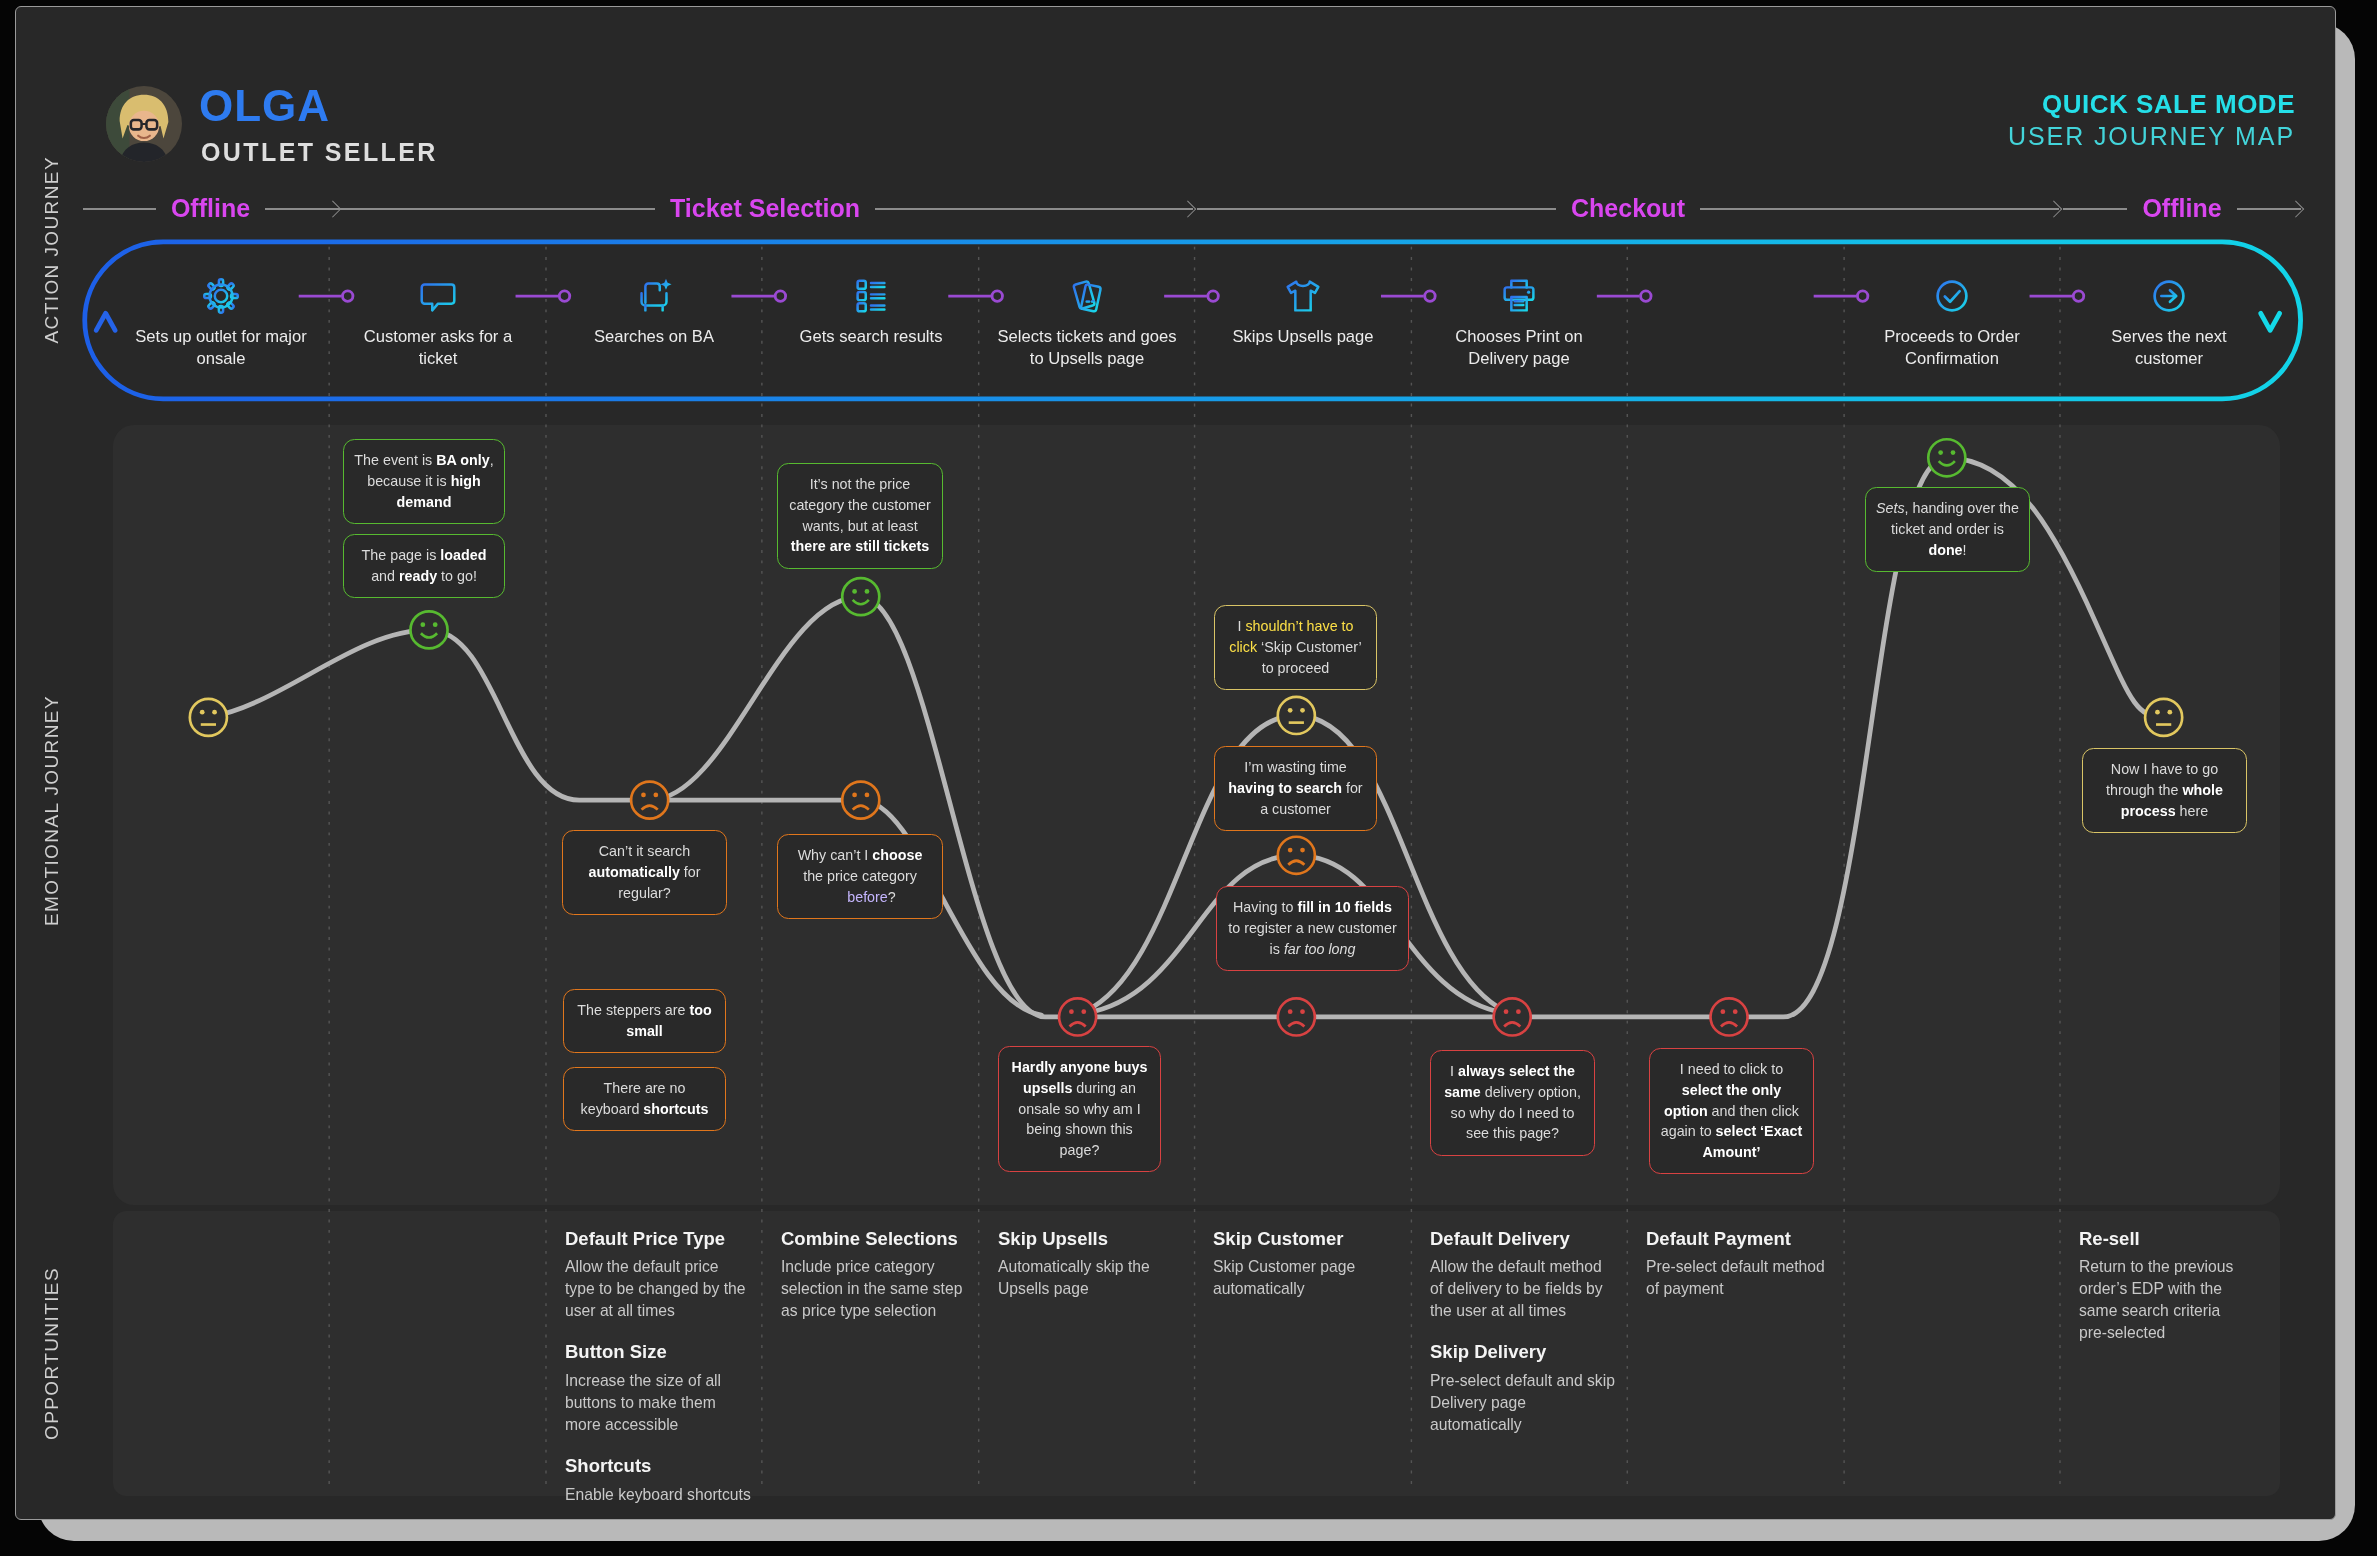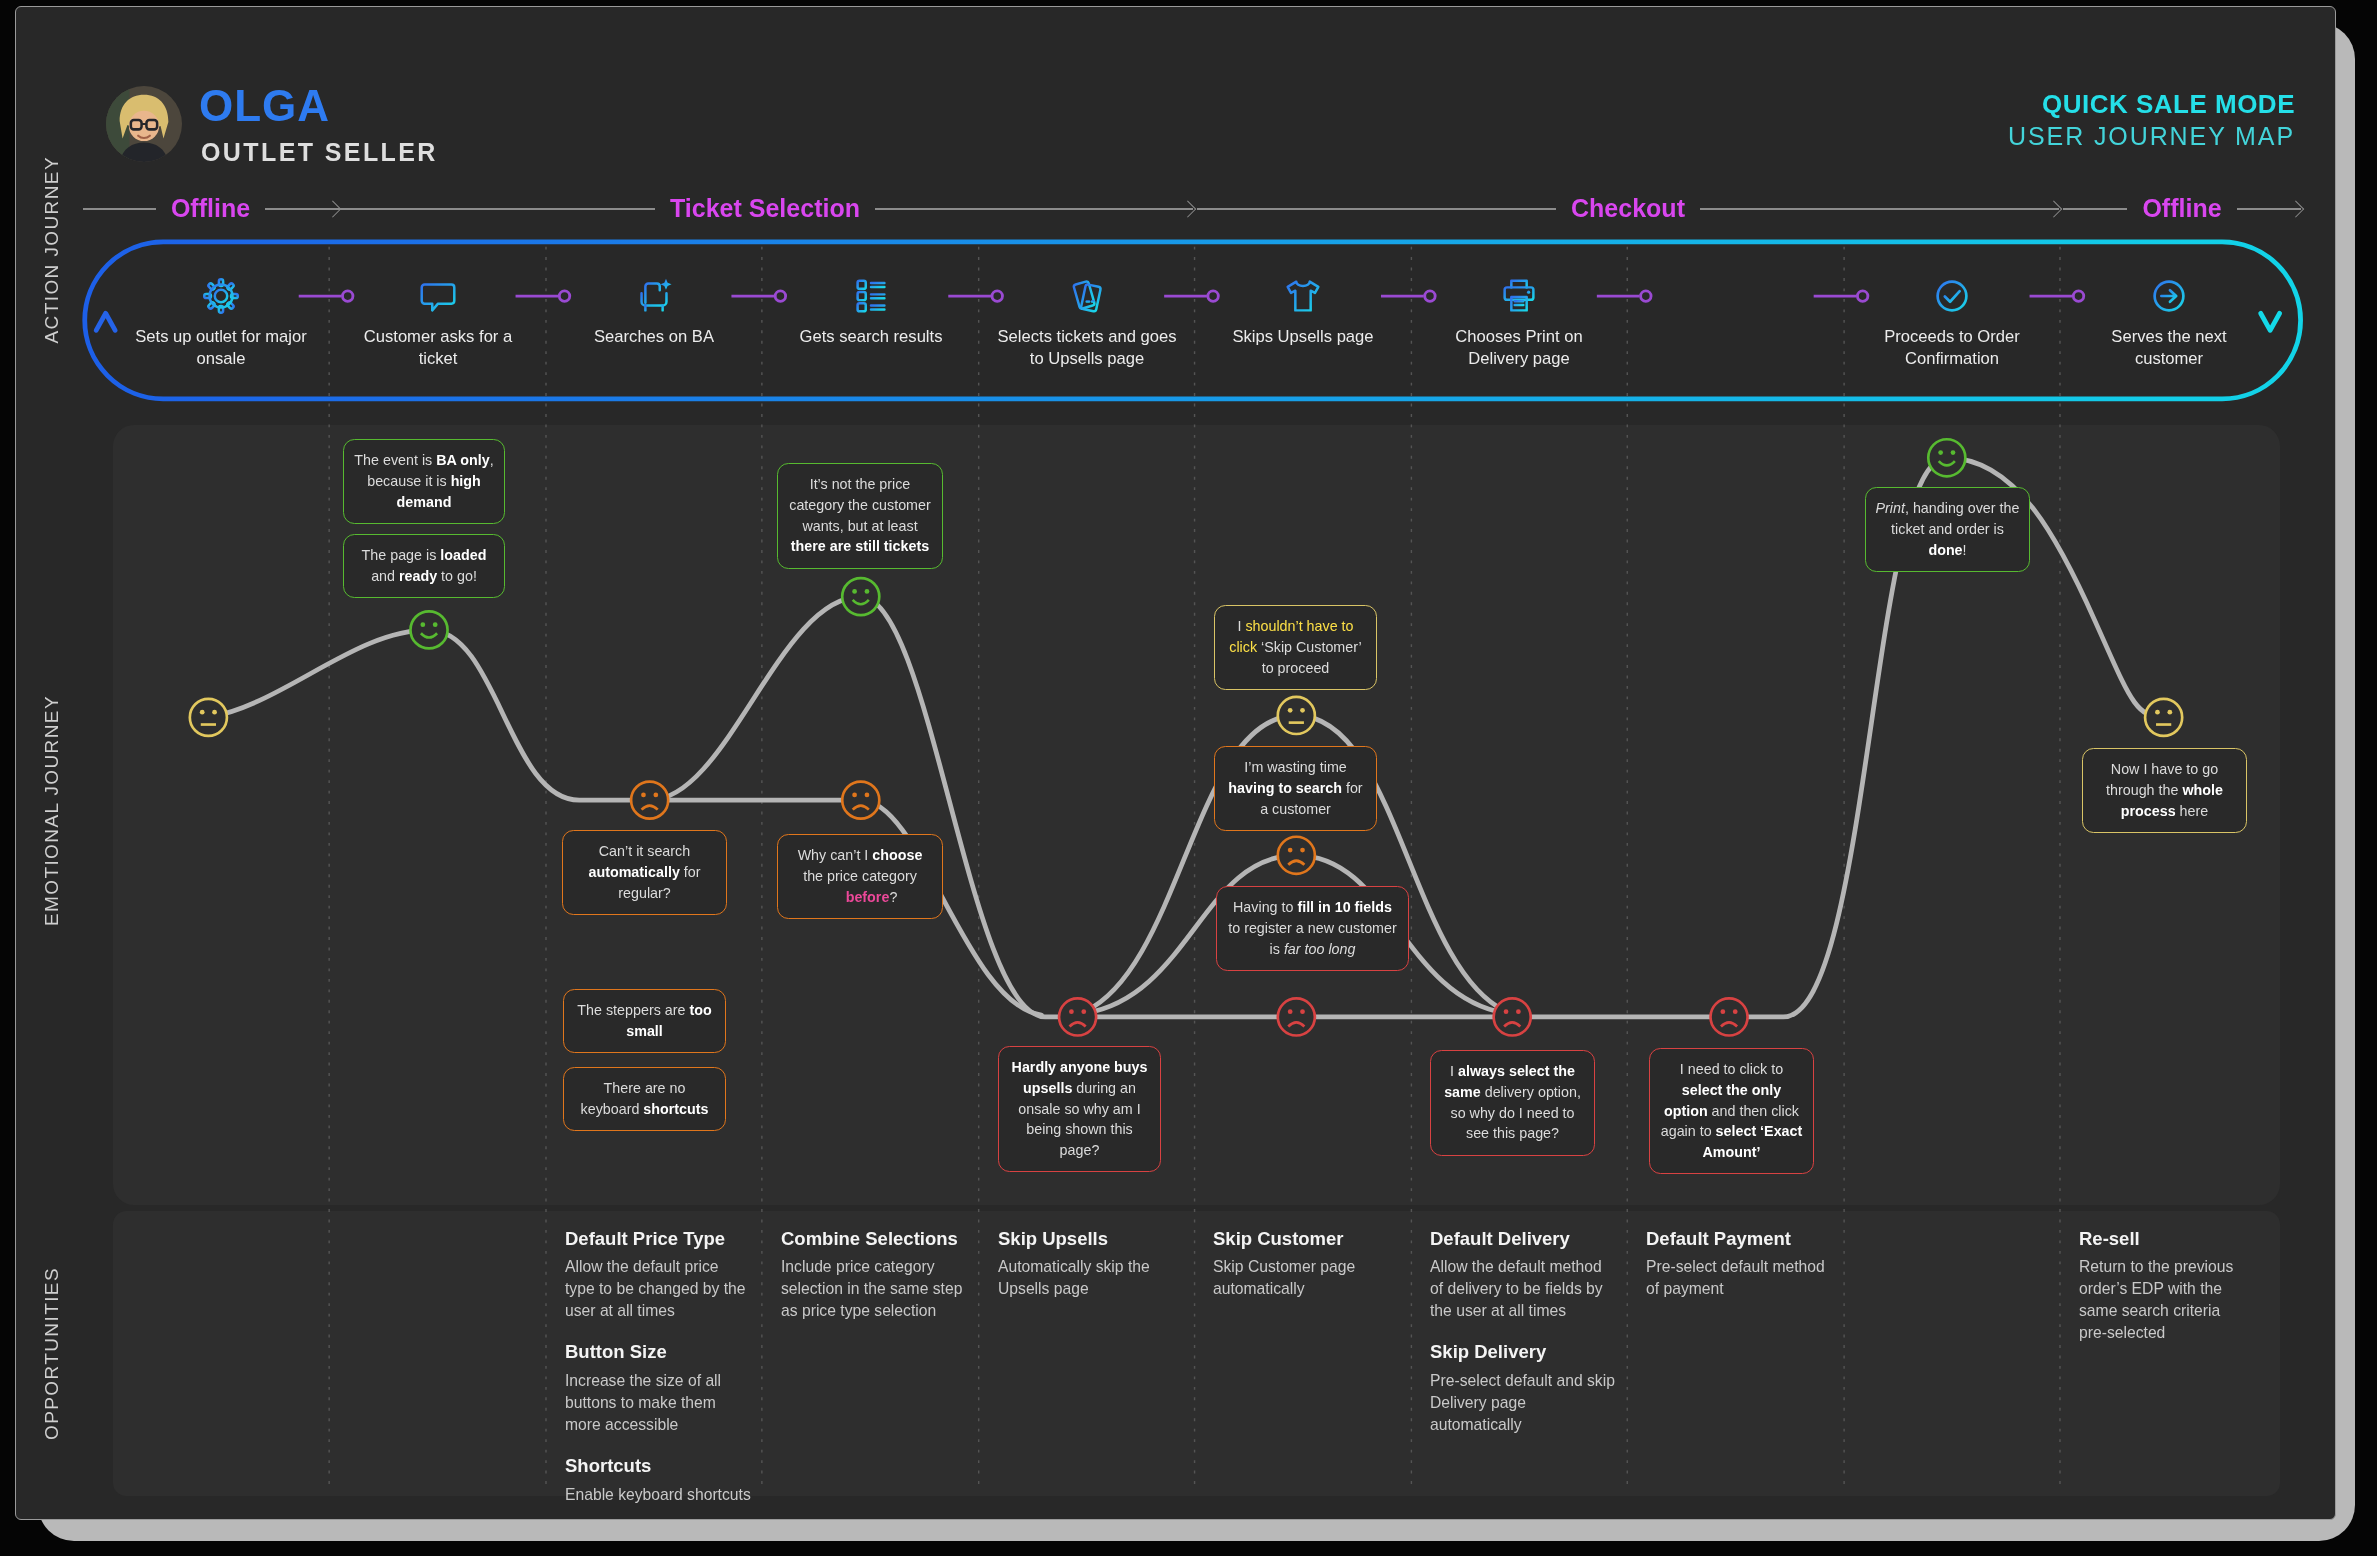--- a/index.html
+++ b/index.html
@@ -320,28 +320,28 @@
     </svg>
     <span class="lbl">Serves the next customer</span>
   </div>
 
   <div class="callout green" style="left:327px;top:432px;width:162px;"><span>The event is </span><span style="font-weight: 700; color: rgb(255, 255, 255);">BA only</span><span>, because it is </span><span style="font-weight: 700; color: rgb(255, 255, 255);">high demand</span></div>
   <div class="callout green" style="left:327px;top:527px;width:162px;"><span>The page is </span><span style="font-weight: 700; color: rgb(255, 255, 255);">loaded</span><span> and </span><span style="font-weight: 700; color: rgb(255, 255, 255);">ready</span><span> to go!</span></div>
   <div class="callout orange" style="left:546px;top:823px;width:165px;"><span>Can’t it search </span><span style="font-weight: 700; color: rgb(255, 255, 255);">automatically</span><span> for regular?</span></div>
   <div class="callout orange" style="left:547px;top:982px;width:163px;"><span>The steppers are </span><span style="font-weight: 700; color: rgb(255, 255, 255);">too small</span></div>
   <div class="callout orange" style="left:547px;top:1060px;width:163px;"><span>There are no keyboard </span><span style="font-weight: 700; color: rgb(255, 255, 255);">shortcuts</span></div>
   <div class="callout green" style="left:761px;top:456px;width:166px;"><span>It’s not the price category the customer wants, but at least </span><span style="font-weight: 700; color: rgb(255, 255, 255);">there are still tickets</span></div>
-  <div class="callout orange" style="left:761px;top:827px;width:166px;"><span>Why can’t I </span><span style="font-weight: 700; color: rgb(255, 255, 255);">choose</span><span> the price category </span><span style="font-weight: 700; color: #ec4899; margin-left: 23px;">before</span><span>?</span></div>
+  <div class="callout orange" style="left:761px;top:827px;width:166px;"><span>Why can’t I </span><span style="font-weight: 700; color: rgb(255, 255, 255);">choose</span><span> the price category </span><span style="font-weight: 400; color: #c4b5fd; margin-left: 23px;">before</span><span>?</span></div>
   <div class="callout red" style="left:982px;top:1039px;width:163px;"><span style="font-weight: 700; color: rgb(255, 255, 255);">Hardly anyone buys upsells</span><span> during an onsale so why am I being shown this page?</span></div>
   <div class="callout yellow" style="left:1198px;top:598px;width:163px;"><span>I </span><span style="font-weight: 400; color: #fde047;">shouldn’t have to click</span><span> ‘Skip Customer’ to proceed</span></div>
   <div class="callout orange" style="left:1198px;top:739px;width:163px;"><span>I’m wasting time </span><span style="font-weight: 700; color: rgb(255, 255, 255);">having to search</span><span> for a customer</span></div>
   <div class="callout red" style="left:1200px;top:879px;width:193px;"><span>Having to </span><span style="font-weight: 700; color: rgb(255, 255, 255);">fill in 10 fields</span><span> to register a new customer is </span><span style="font-style: italic;">far too long</span></div>
   <div class="callout red" style="left:1414px;top:1043px;width:165px;"><span>I </span><span style="font-weight: 700; color: rgb(255, 255, 255);">always select the same</span><span> delivery option, so why do I need to see this page?</span></div>
   <div class="callout red" style="left:1633px;top:1041px;width:165px;"><span>I need to click to </span><span style="font-weight: 700; color: rgb(255, 255, 255);">select the only option</span><span> and then click again to </span><span style="font-weight: 700; color: rgb(255, 255, 255);">select ‘Exact Amount’</span></div>
-  <div class="callout green" style="left:1849px;top:480px;width:165px;"><span style="font-style: italic;">Print</span><span>, handing over the ticket and order is </span><span style="font-weight: 700; color: rgb(255, 255, 255);">done</span><span>!</span></div>
+  <div class="callout green" style="left:1849px;top:480px;width:165px;"><span style="font-style: italic;">Sets</span><span>, handing over the ticket and order is </span><span style="font-weight: 700; color: rgb(255, 255, 255);">done</span><span>!</span></div>
   <div class="callout yellow" style="left:2066px;top:741px;width:165px;"><span>Now I have to go through the </span><span style="font-weight: 700; color: rgb(255, 255, 255);">whole process</span><span> here</span></div>
 
   <div class="opp-col" style="left:549px;">
     <div class="opp-title">Default Price Type</div>
     <div class="opp-body">Allow the default price type to be changed by the user at all times</div>
     <div class="opp-title">Button Size</div>
     <div class="opp-body">Increase the size of all buttons to make them more accessible</div>
     <div class="opp-title">Shortcuts</div>
     <div class="opp-body">Enable keyboard shortcuts</div>
   </div>

